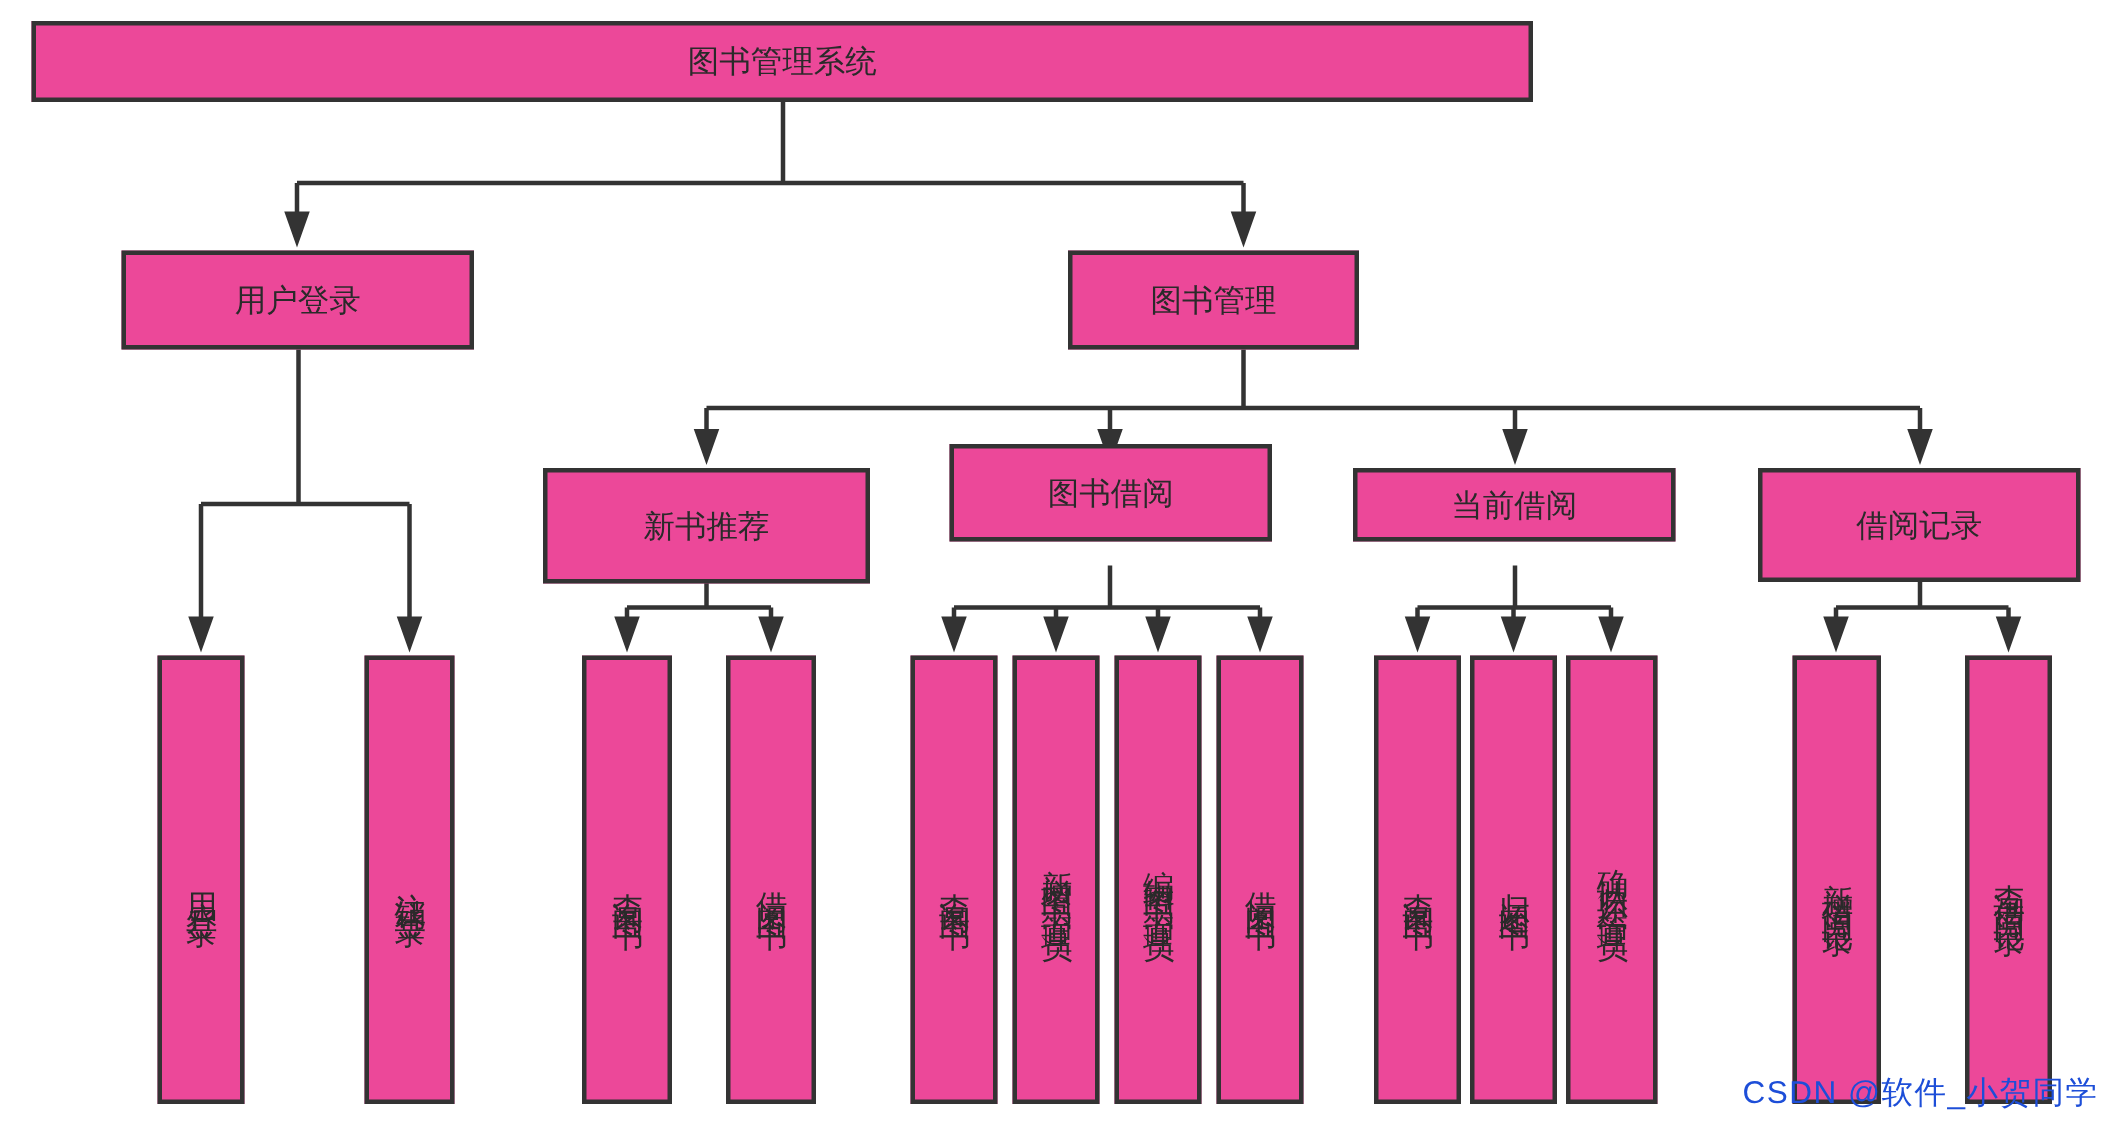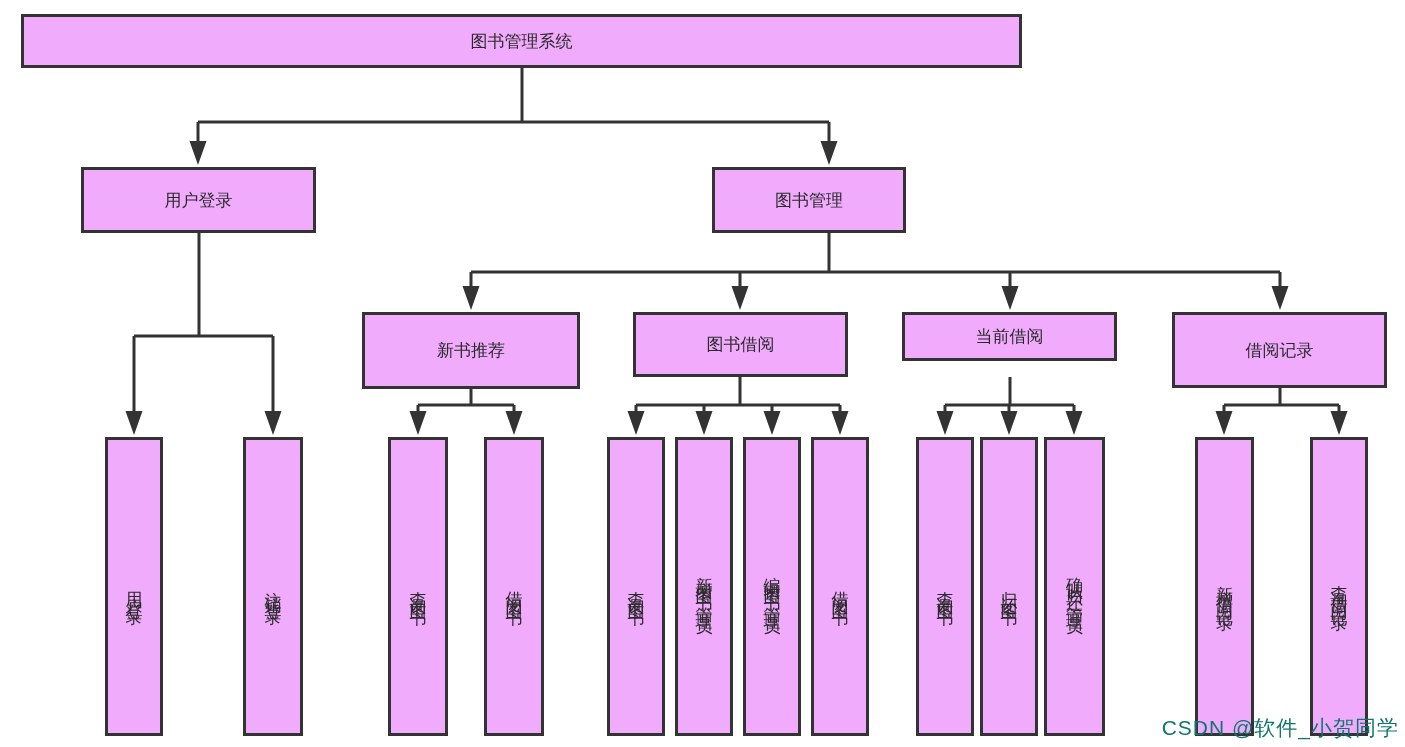--- a/index.html
+++ b/index.html
@@ -13,42 +13,42 @@
   }
   .connectors {
     position: absolute;
     left: 0; top: 0;
     width: 1405px; height: 747px;
   }
   .node {
     position: absolute;
     box-sizing: border-box;
     border: 3px solid #333333;
-    background: #f0abfc;
+    background: #ec4899;
     display: flex;
     align-items: center;
     justify-content: center;
     color: #2a2a2a;
-    font-size: 17px;
+    font-size: 21px;
     text-align: center;
   }
   .node.leaf .vtext {
     writing-mode: vertical-rl;
     text-orientation: mixed;
     letter-spacing: 6px;
     line-height: 1;
     padding-top: 6px;
   }
   .watermark {
     position: absolute;
     right: 6px;
     top: 714px;
     font-size: 21px;
     letter-spacing: 1px;
-    color: #0f766e;
+    color: #1d4ed8;
     white-space: nowrap;
   }
 </style>
 </head>
 <body>
 
 <div class="stage">
 
   <svg class="connectors" width="1405" height="747" viewBox="0 0 1405 747" xmlns="http://www.w3.org/2000/svg">
     <path d="M522 68 V122 M198 122 H829 M198 122 V144 M829 122 V144
@@ -74,21 +74,21 @@
   <div class="node" style="left:81px;top:167px;width:235px;height:66px">
     <span>用户登录</span>
   </div>
   <div class="node" style="left:712px;top:167px;width:194px;height:66px">
     <span>图书管理</span>
   </div>
 
   <div class="node" style="left:362px;top:312px;width:218px;height:77px">
     <span>新书推荐</span>
   </div>
-  <div class="node" style="left:633px;top:312px;width:215px;height:65px">
+  <div class="node" style="left:633px;top:296px;width:215px;height:65px">
     <span>图书借阅</span>
   </div>
   <div class="node" style="left:902px;top:312px;width:215px;height:49px">
     <span>当前借阅</span>
   </div>
   <div class="node" style="left:1172px;top:312px;width:215px;height:76px">
     <span>借阅记录</span>
   </div>
 
   <div class="node leaf" style="left:105px;top:437px;width:58px;height:299px">

